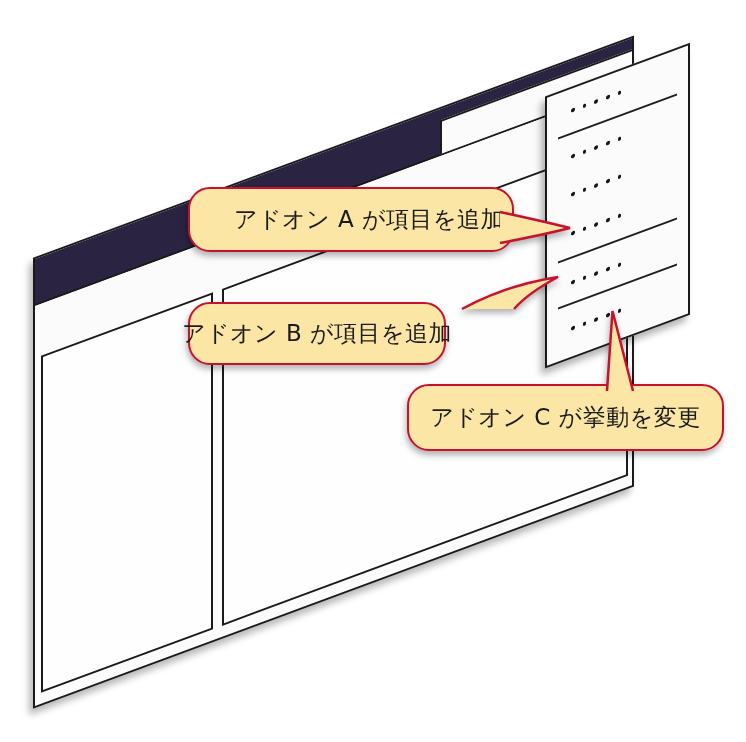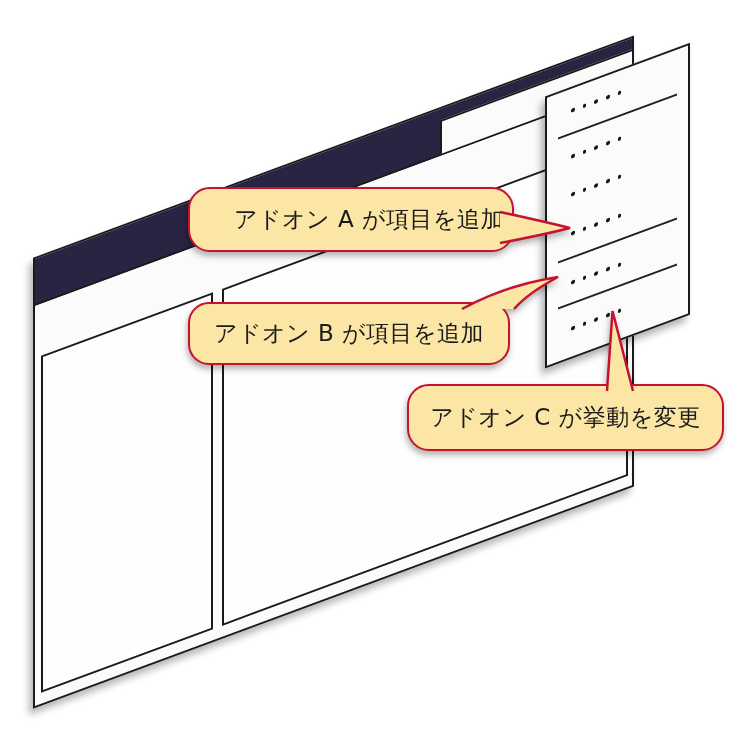--- a/index.html
+++ b/index.html
@@ -31,21 +31,21 @@
   .menu-sep{position:absolute;left:11px;width:119px;height:2px;background:#1f1f1f;}
 
   
   .callout{position:absolute;filter:drop-shadow(-1px 4px 3px rgba(0,0,0,0.30));}
   .bubble{box-sizing:border-box;background:#fbe6a5;border:2.5px solid #c51230;
           border-radius:22px;display:flex;align-items:center;justify-content:center;
           color:#1a1a1a;font-size:23px;letter-spacing:0.5px;white-space:nowrap;}
   .tail{position:absolute;overflow:visible;pointer-events:none;}
   .tail path{fill:#fbe6a5;stroke:#c51230;stroke-width:2.5;stroke-linejoin:miter;}
   .co-a{left:188px;top:187px;}  .co-a .bubble{width:326px;height:65px;padding-left:36px;}
-  .co-b{left:188px;top:302px;}  .co-b .bubble{width:322px;height:63px;border-radius:21px;}
+  .co-b{left:188px;top:302px;}  .co-b .bubble{width:258px;height:63px;}
   .co-c{left:393px;top:384px;padding-left:14px;}  .co-c .bubble{width:317px;height:67px;}
 </style>
 </head>
 <body>
 
 <div class="page">
 
   <div class="skew-layer">
 
     <div class="window">

